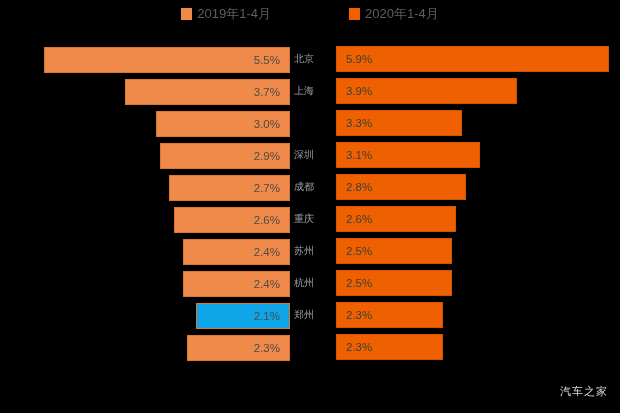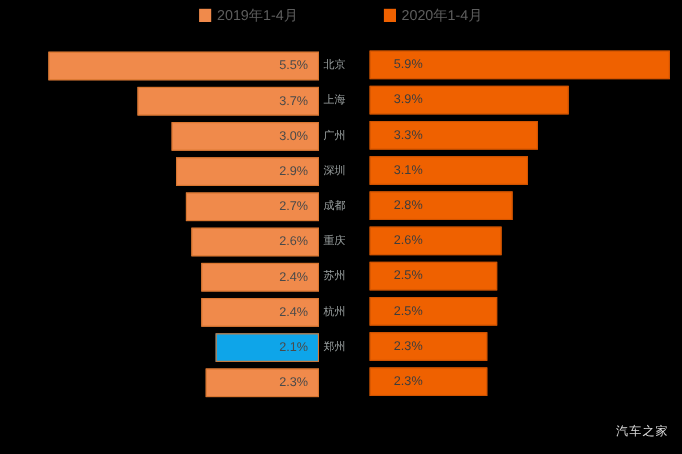--- a/index.html
+++ b/index.html
@@ -118,21 +118,20 @@
     align-items: stretch;
   }
   .bar-right {
     background: #EF6100;
     border: 1px solid #D25400;
     box-sizing: border-box;
     display: flex;
     align-items: center;
     justify-content: flex-start;
     height: 26px;
-    padding-left: 12px;
   }
   .bar-right .val {
     font-size: 11.5px;
     color: #3d3d3d;
     padding-left: 9px;
     white-space: nowrap;
   }
 
   
   #watermark {
@@ -189,25 +188,22 @@
           <span class="val">3.9%</span>
         </div>
       </div>
     </div>
     <div class="row" style="top: 64px; border-radius: 10px;">
       <div class="left-wrap">
         <div class="bar-left" style="width: 134px; background: rgb(240, 138, 75);">
           <span class="val">3.0%</span>
         </div>
       </div>
-      <div class="cat">
-        <span>广州</span>
-      </div>
-      <div class="right-wrap">
-        <div class="bar-right" style="width: 153px; background: rgb(239, 97, 0);">
+      <div class="right-wrap">
+        <div class="bar-right" style="width: 126px; background: rgb(239, 97, 0);">
           <span class="val">3.3%</span>
         </div>
       </div>
     </div>
     <div class="row" style="top: 96px;">
       <div class="left-wrap">
         <div class="bar-left" style="width: 130px; background: rgb(240, 138, 75);">
           <span class="val">2.9%</span>
         </div>
       </div>

